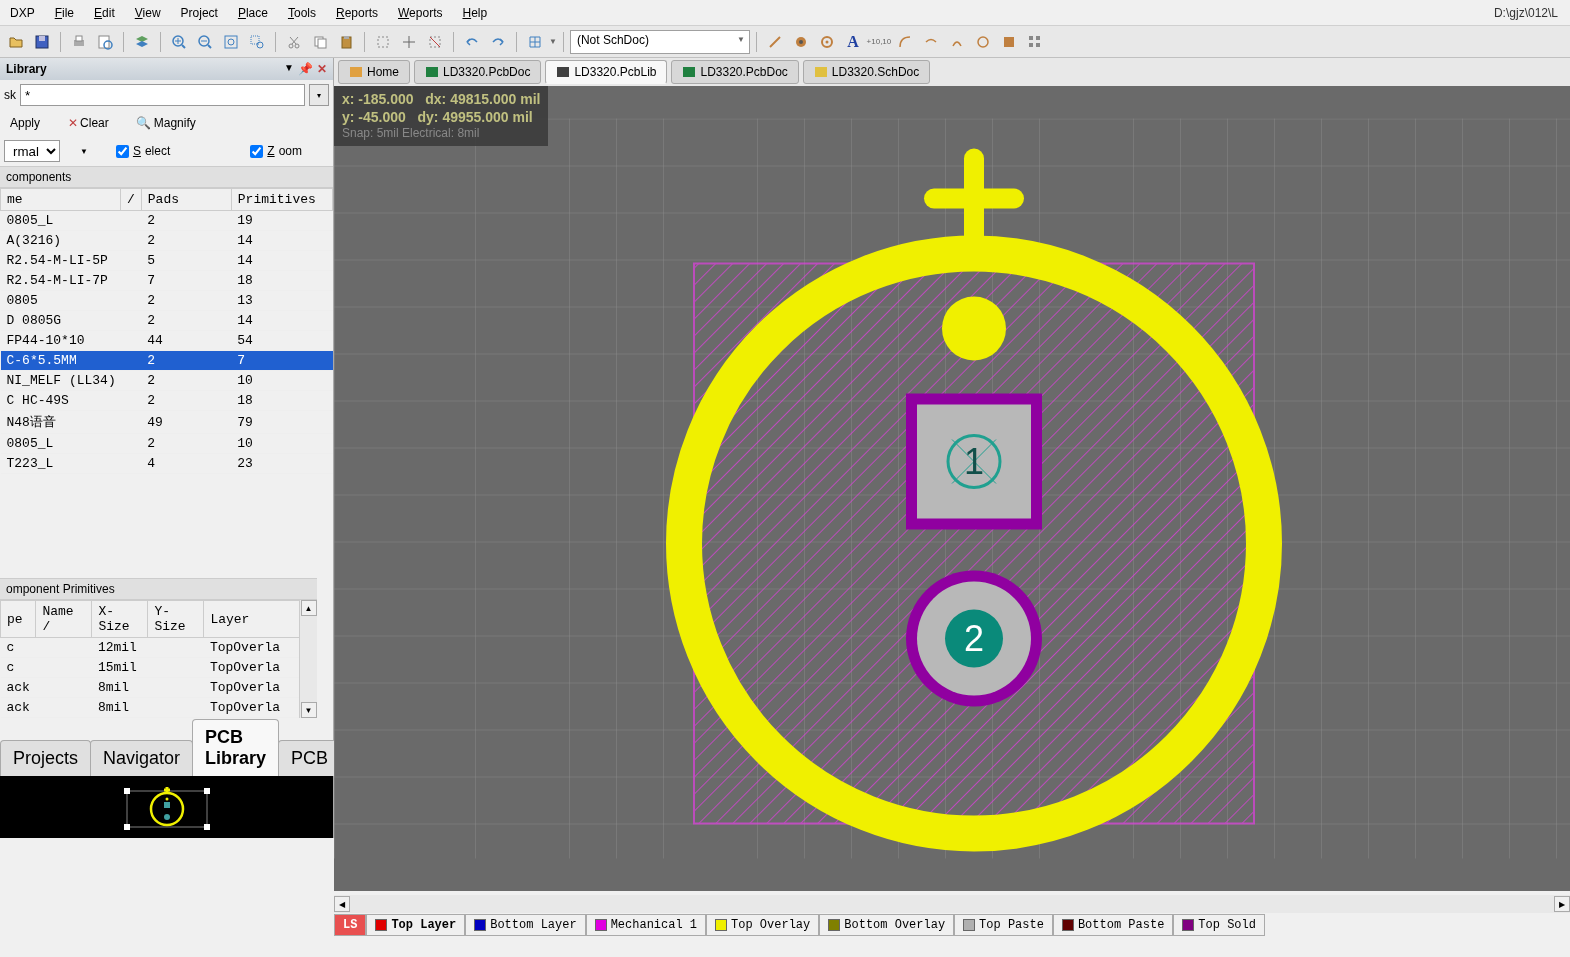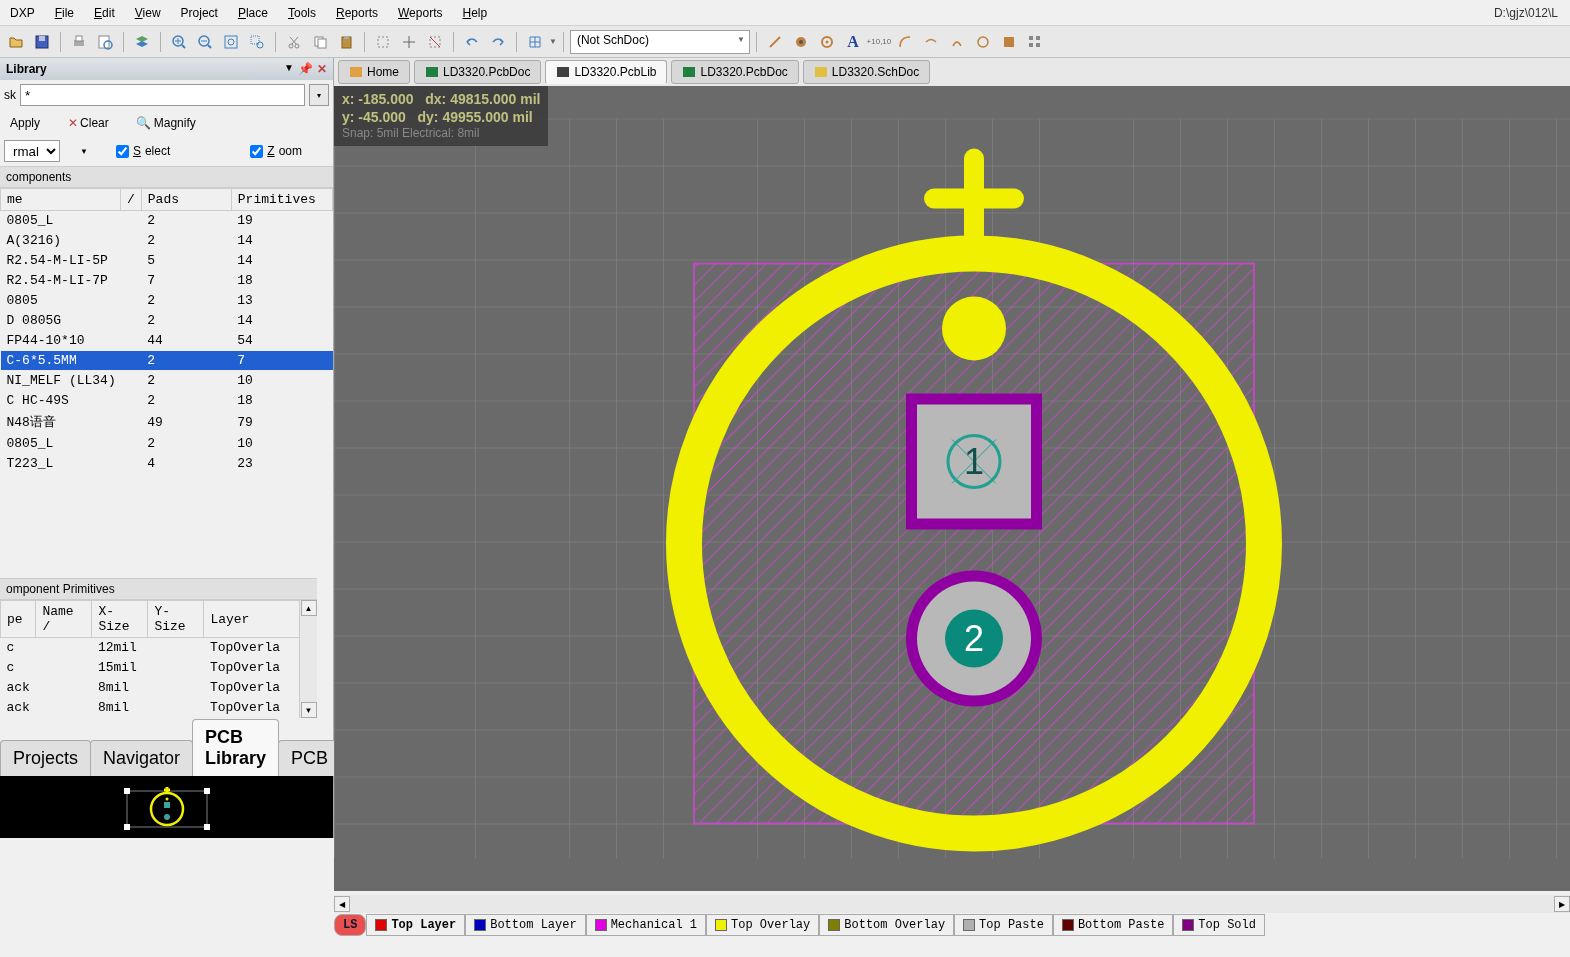--- a/index.html
+++ b/index.html
@@ -63,21 +63,21 @@
     
     .coord-overlay { position: absolute; top: 0; left: 0; background: rgba(60,60,60,0.9); color: #c0c080; padding: 4px 8px; font-family: Arial; font-size: 14px; font-weight: bold; line-height: 1.3; z-index: 10; }
     .coord-overlay .snap { color: #888; font-size: 12px; font-weight: normal; }
     
     .canvas-scroll-h { position: absolute; bottom: 24px; left: 0; right: 0; height: 18px; background: #e8e8e8; display: flex; align-items: center; }
     .canvas-scroll-h .scroll-arrow { height: 16px; }
     
     
     .layer-tabs { position: absolute; bottom: 0; left: 0; right: 0; height: 24px; background: #f0f0f0; display: flex; align-items: center; overflow: hidden; }
     .layer-tab { padding: 3px 8px; display: flex; align-items: center; gap: 4px; border: 1px solid #aaa; background: #f0f0f0; cursor: pointer; white-space: nowrap; font-family: 'Courier New', monospace; font-size: 12px; }
-    .layer-tab.ls { background: #e85050; color: #0f172a; font-weight: bold; border-radius: 8px; }
+    .layer-tab.ls { background: #e85050; color: #ffffff; font-weight: bold; }
     .layer-tab.active { font-weight: bold; }
     .layer-swatch { width: 12px; height: 12px; border: 1px solid #666; }
     
     
     .pcb-canvas { width: 100%; height: 100%; }
   </style>
 </head>
 <body>
 
 <div class="menubar">

